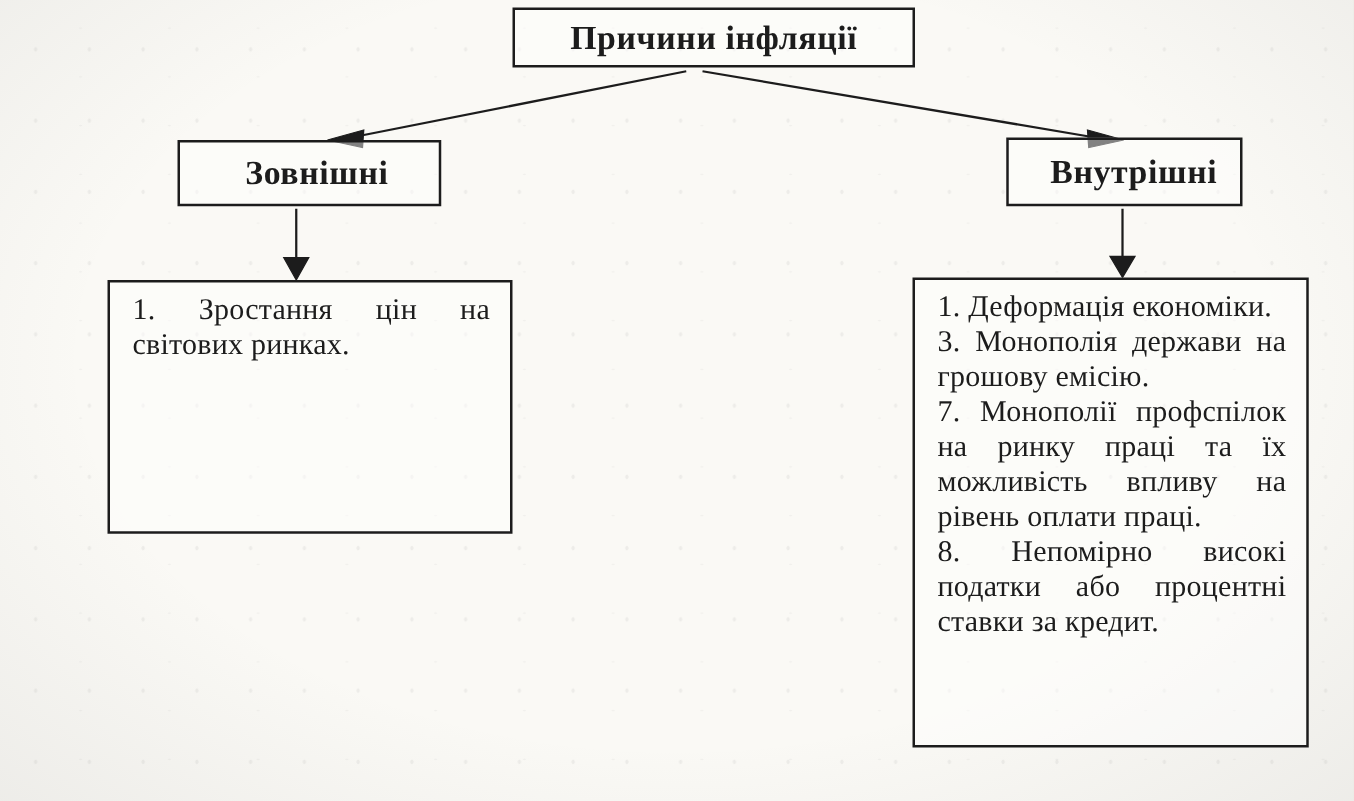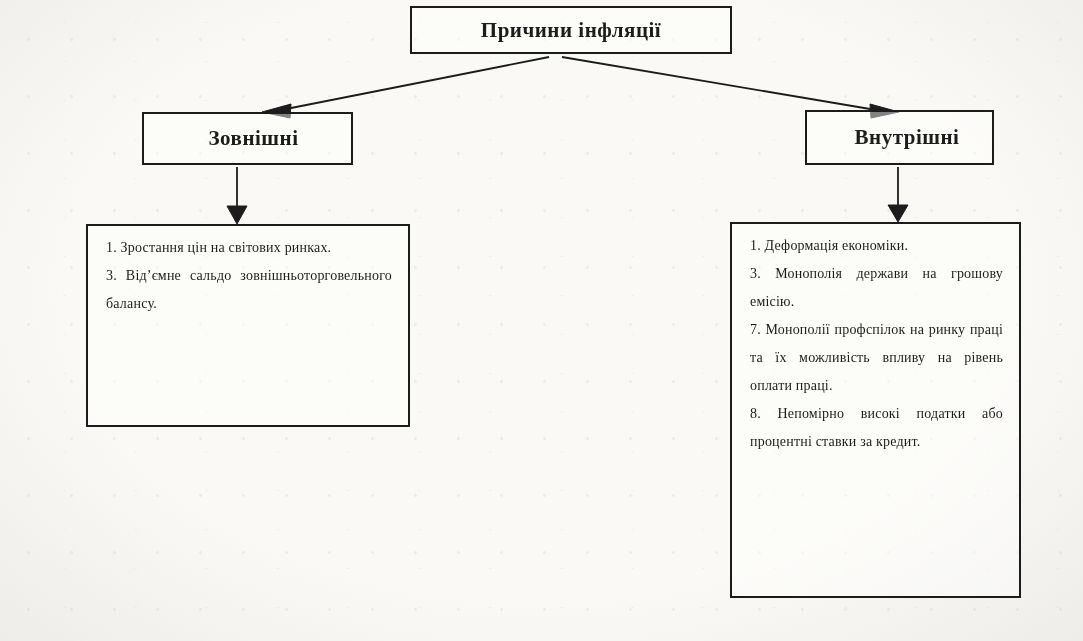--- a/index.html
+++ b/index.html
@@ -40,44 +40,44 @@
     position: absolute;
     border: 2px solid #1c1c1c;
     background: rgba(255,255,255,0.45);
     box-sizing: border-box;
   }
   .label-box {
     display: flex;
     align-items: center;
     justify-content: center;
     font-weight: 700;
-    font-size: 21px;
+    font-size: 27px;
     letter-spacing: 0.5px;
   }
   .title-box {
     left: 410px; top: 6px; width: 322px; height: 48px;
   }
   .external-label {
     left: 142px; top: 112px; width: 211px; height: 53px; padding-left: 12px;
   }
   .internal-label {
     left: 805px; top: 110px; width: 189px; height: 55px; padding-left: 15px;
   }
   .detail-box {
-    font-size: 14px;
+    font-size: 24px;
     line-height: 28px;
     letter-spacing: 0.2px;
     text-align: justify;
     padding: 8px 16px 6px 18px;
   }
   .external-detail {
     left: 86px; top: 224px; width: 324px; height: 203px;
   }
   .internal-detail {
-    left: 730px; top: 222px; width: 291px; height: 376px;
+    left: 730px; top: 222px; width: 317px; height: 376px;
   }
   .detail-box p {
     margin: 0;
   }
 </style>
 </head>
 <body>
 
 <div class="canvas">
 
@@ -107,21 +107,20 @@
   <div class="box label-box external-label">
     <span>Зовнішні</span>
   </div>
 
   <div class="box label-box internal-label">
     <span>Внутрішні</span>
   </div>
 
   <div class="box detail-box external-detail">
     <p>1. Зростання цін на світових ринках.</p>
-    <p>3. Від’ємне сальдо зовнішньоторговельного балансу.</p>
   </div>
 
   <div class="box detail-box internal-detail">
     <p>1. Деформація економіки.</p>
     <p>3. Монополія держави на грошову емісію.</p>
     <p>7. Монополії профспілок на ринку праці та їх можливість впливу на рівень оплати праці.</p>
     <p>8. Непомірно високі податки або процентні ставки за кредит.</p>
   </div>
 
 </div>

